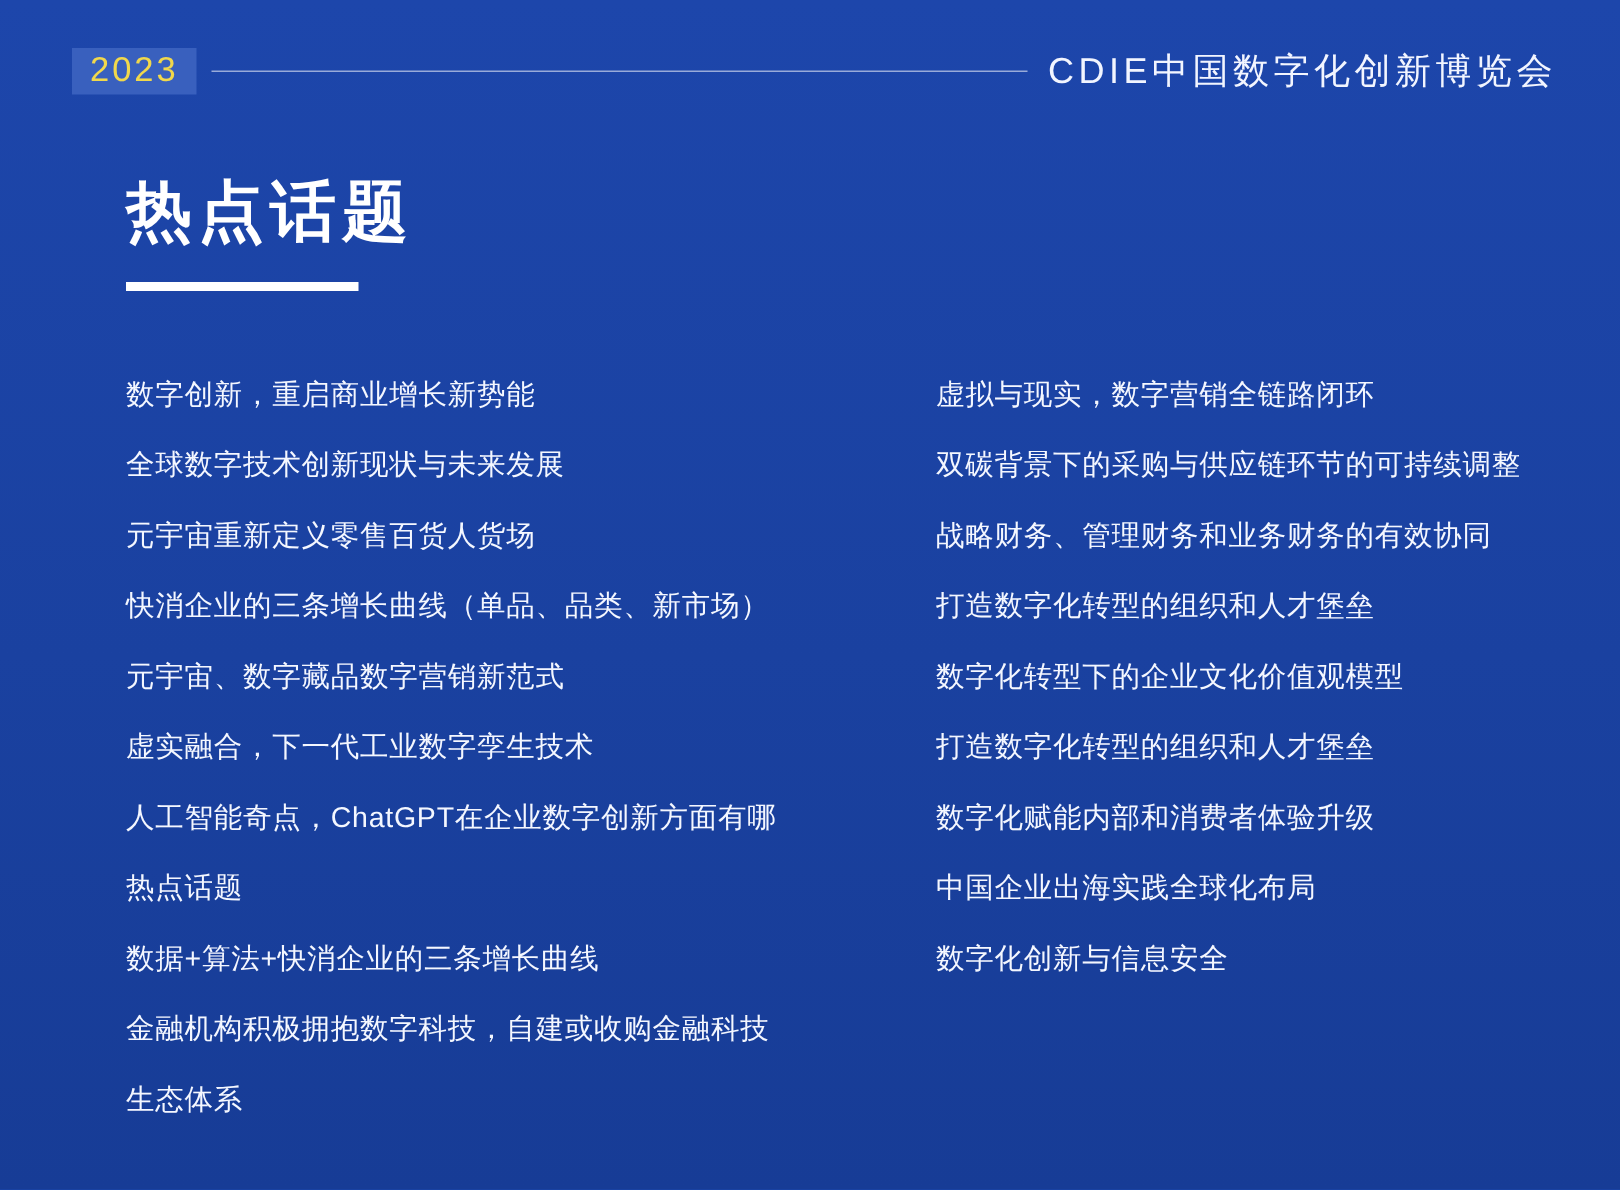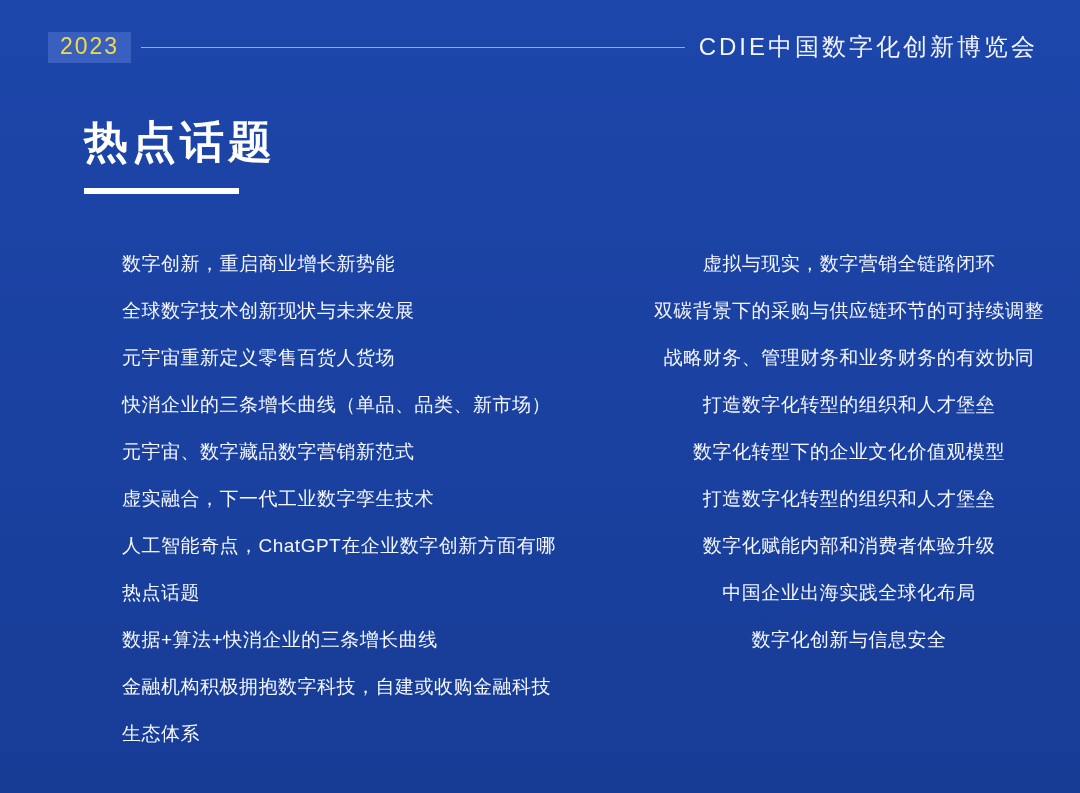--- a/index.html
+++ b/index.html
@@ -84,29 +84,27 @@
     display: flex;
     gap: 0;
   }
   .col {
     width: 545px;
     display: flex;
     flex-direction: column;
   }
   .col.right {
     width: 420px;
-    align-items: center;
   }
   .topic {
     font-size: 19px;
     line-height: 47px;
     color: #f4f7ff;
     letter-spacing: 0.5px;
     white-space: nowrap;
-    margin-left: 38px;
   }
   .topic.cont {
     
   }
 </style>
 </head>
 <body>
 
 <div class="slide">
 

